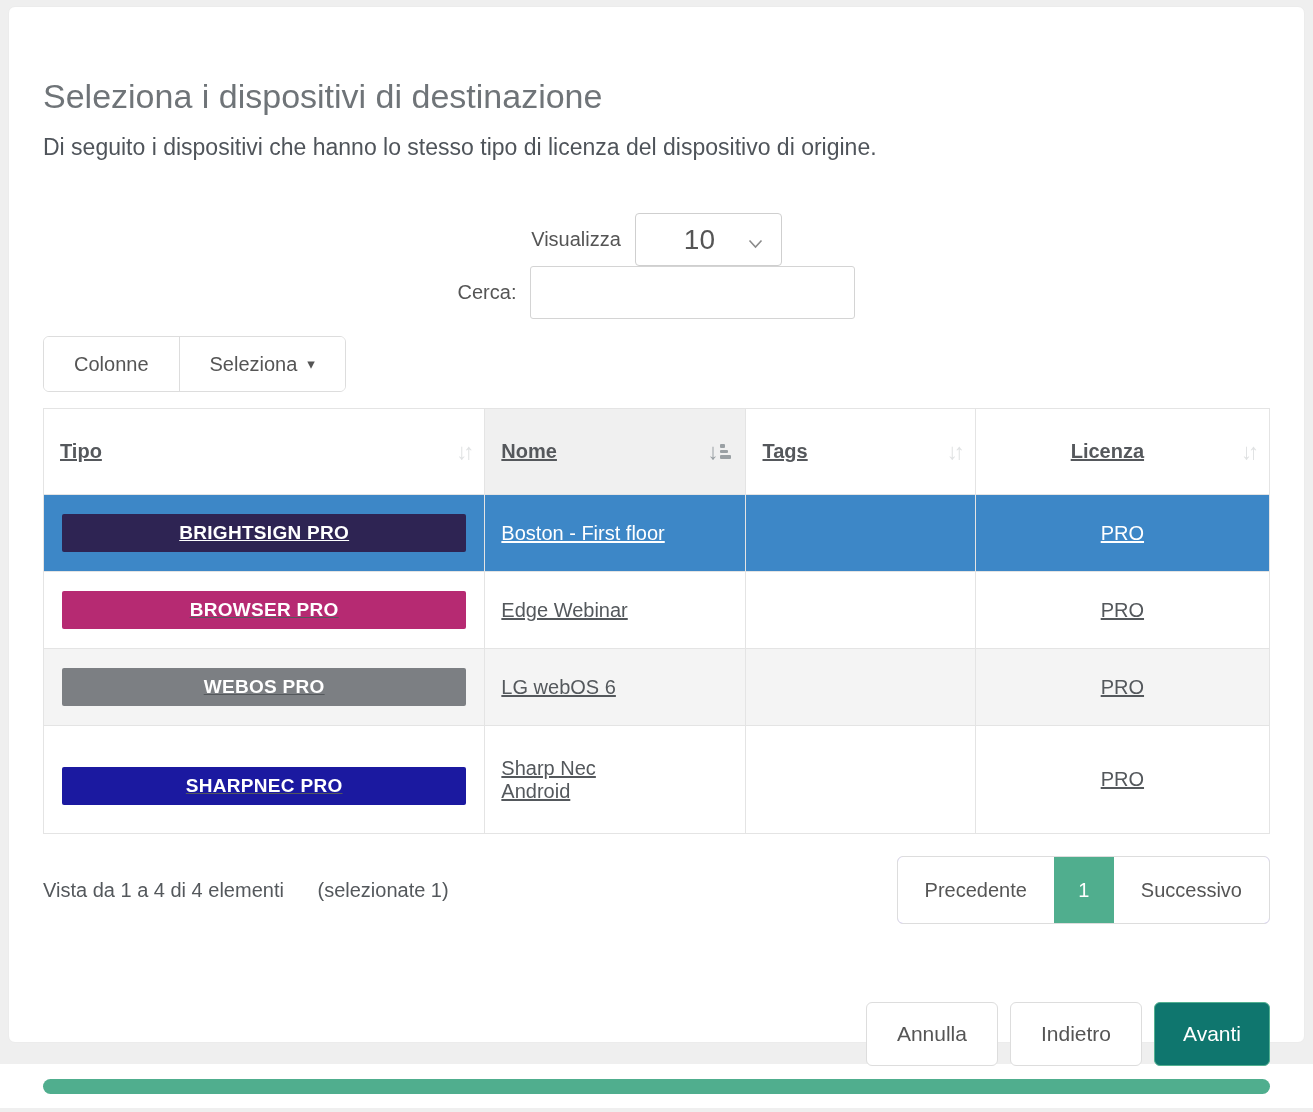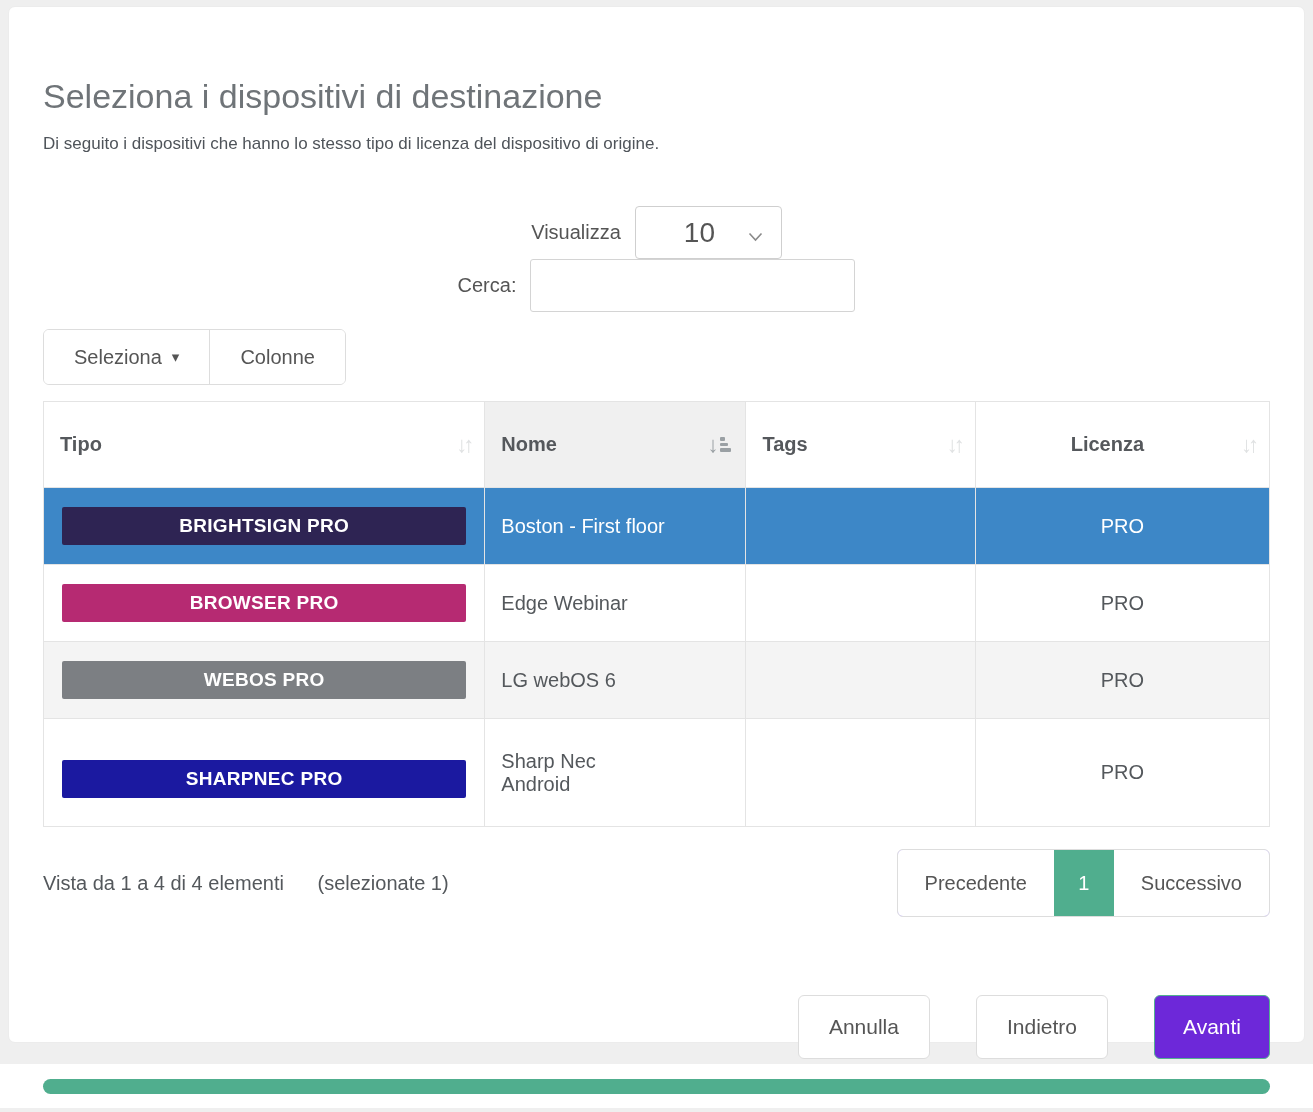--- a/index.html
+++ b/index.html
@@ -19,21 +19,21 @@
     padding:70px 34px 0;
   }
   .page-title {
     margin:0 0 18px;
     font-size:34px;
     font-weight:300;
     color:#6f7478;
   }
   .page-subtitle {
     margin:0 0 52px;
-    font-size:17px;
+    font-size:23px;
     color:#4f545a;
   }
   
   .controls-row {
     display:flex; justify-content:space-between; align-items:center;
     margin-bottom:17px;
     flex-direction:column;
   }
   .length-wrap, .search-wrap {
     display:flex; align-items:center; gap:14px;
@@ -72,21 +72,21 @@
   .btn-group .grp-btn:first-child { border-right:1px solid #ddd; }
   .caret-down { font-size:15px; color:#555; }
   
   .dtable {
     width:100%;
     border-collapse:collapse;
     font-size:20px;
     color:#54585c;
     table-layout:fixed;
   }
-  .dtable th, .dtable td { border:1px solid #e4e4e4; }
+  .dtable th, .dtable td { border:1px solid #e4e4e4;text-decoration:underline; }
   .dtable thead tr { height:86px; }
   .dtable th {
     text-align:left;
     font-weight:bold;
     color:#55585c;
     padding:0 46px 0 16px;
     position:relative;
     cursor:pointer;
     background:#fff;
   }
@@ -160,24 +160,23 @@
   .actions-row {
     display:flex; justify-content:flex-end; gap:12px;
     margin-top:78px;
   }
   .btn {
     height:64px; padding:0 30px;
     border:1px solid #ddd; border-radius:6px;
     background:#fff; color:#555;
     font-size:21px; font-family:inherit;
     cursor:pointer;
-    margin-left:34px;
   }
   .btn.primary {
-    background:#6d28d9; border-color:#52b091; color:#fff;
+    background:#0f766e; border-color:#52b091; color:#fff;
     padding:0 28px;
   }
   
   .footer-bar {
     margin-top:21px;
     height:44px;
     background:#ffffff;
     display:flex; align-items:center;
     padding:0 43px;
   }
@@ -207,25 +206,25 @@
       </div>
     </div>
     <div class="search-wrap">
       <span>Cerca:</span>
       <input class="search-input" type="text" value="" style="">
     </div>
   </div>
 
   <div class="btn-group">
     <button class="grp-btn">
+      <span>Colonne</span>
+    </button>
+    <button class="grp-btn">
       <span>Seleziona</span>
       <span class="caret-down">▾</span>
-    </button>
-    <button class="grp-btn">
-      <span>Colonne</span>
     </button>
   </div>
 
   <table class="dtable">
     <colgroup>
       <col style="width:36%">
         <col style="width:21.3%">
         <col style="width:18.7%">
         <col style="width:24%">
     </colgroup>

